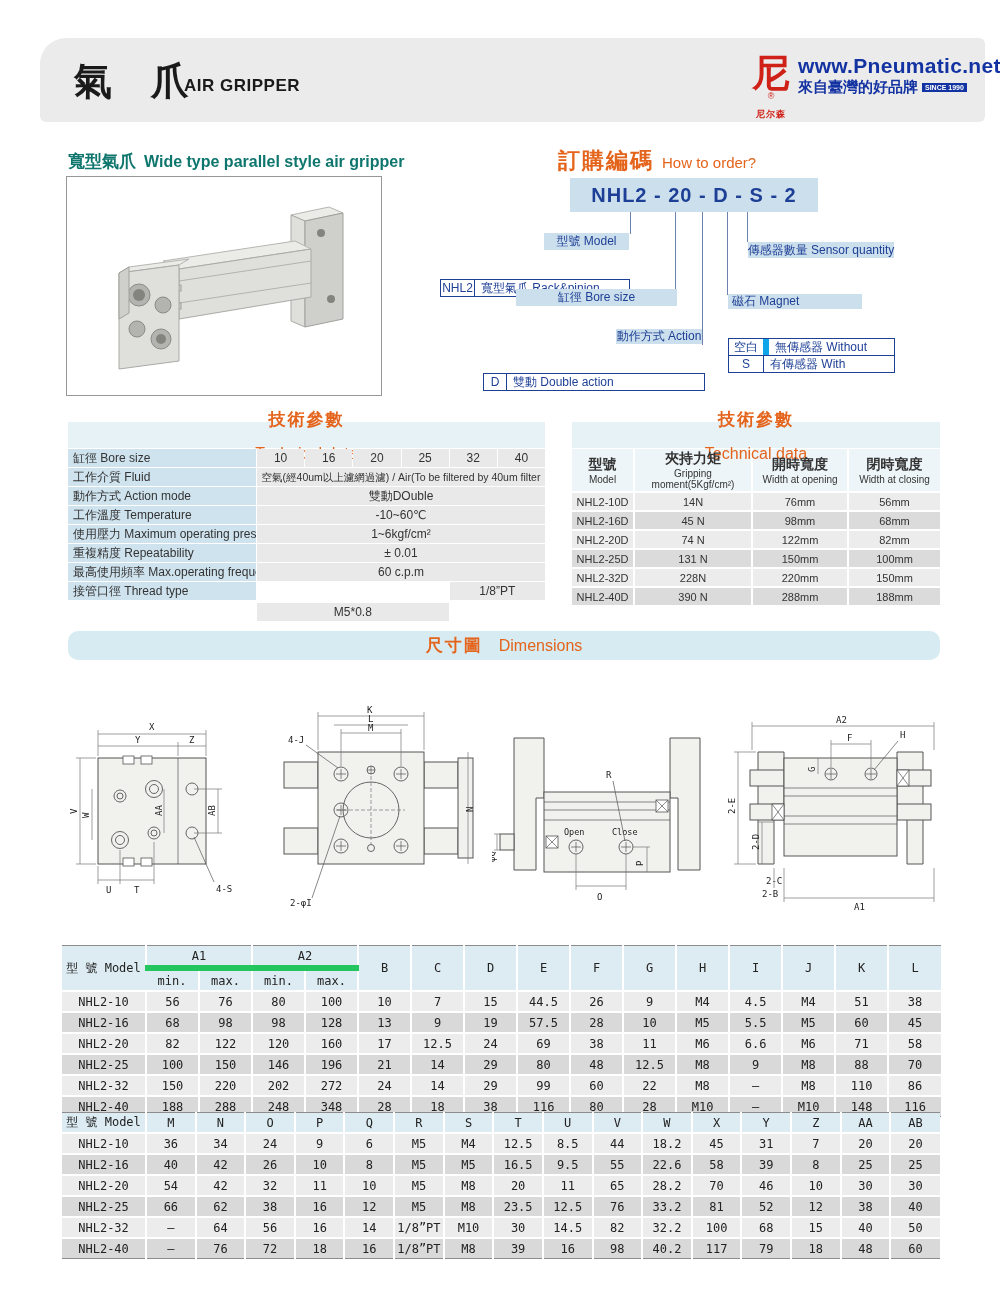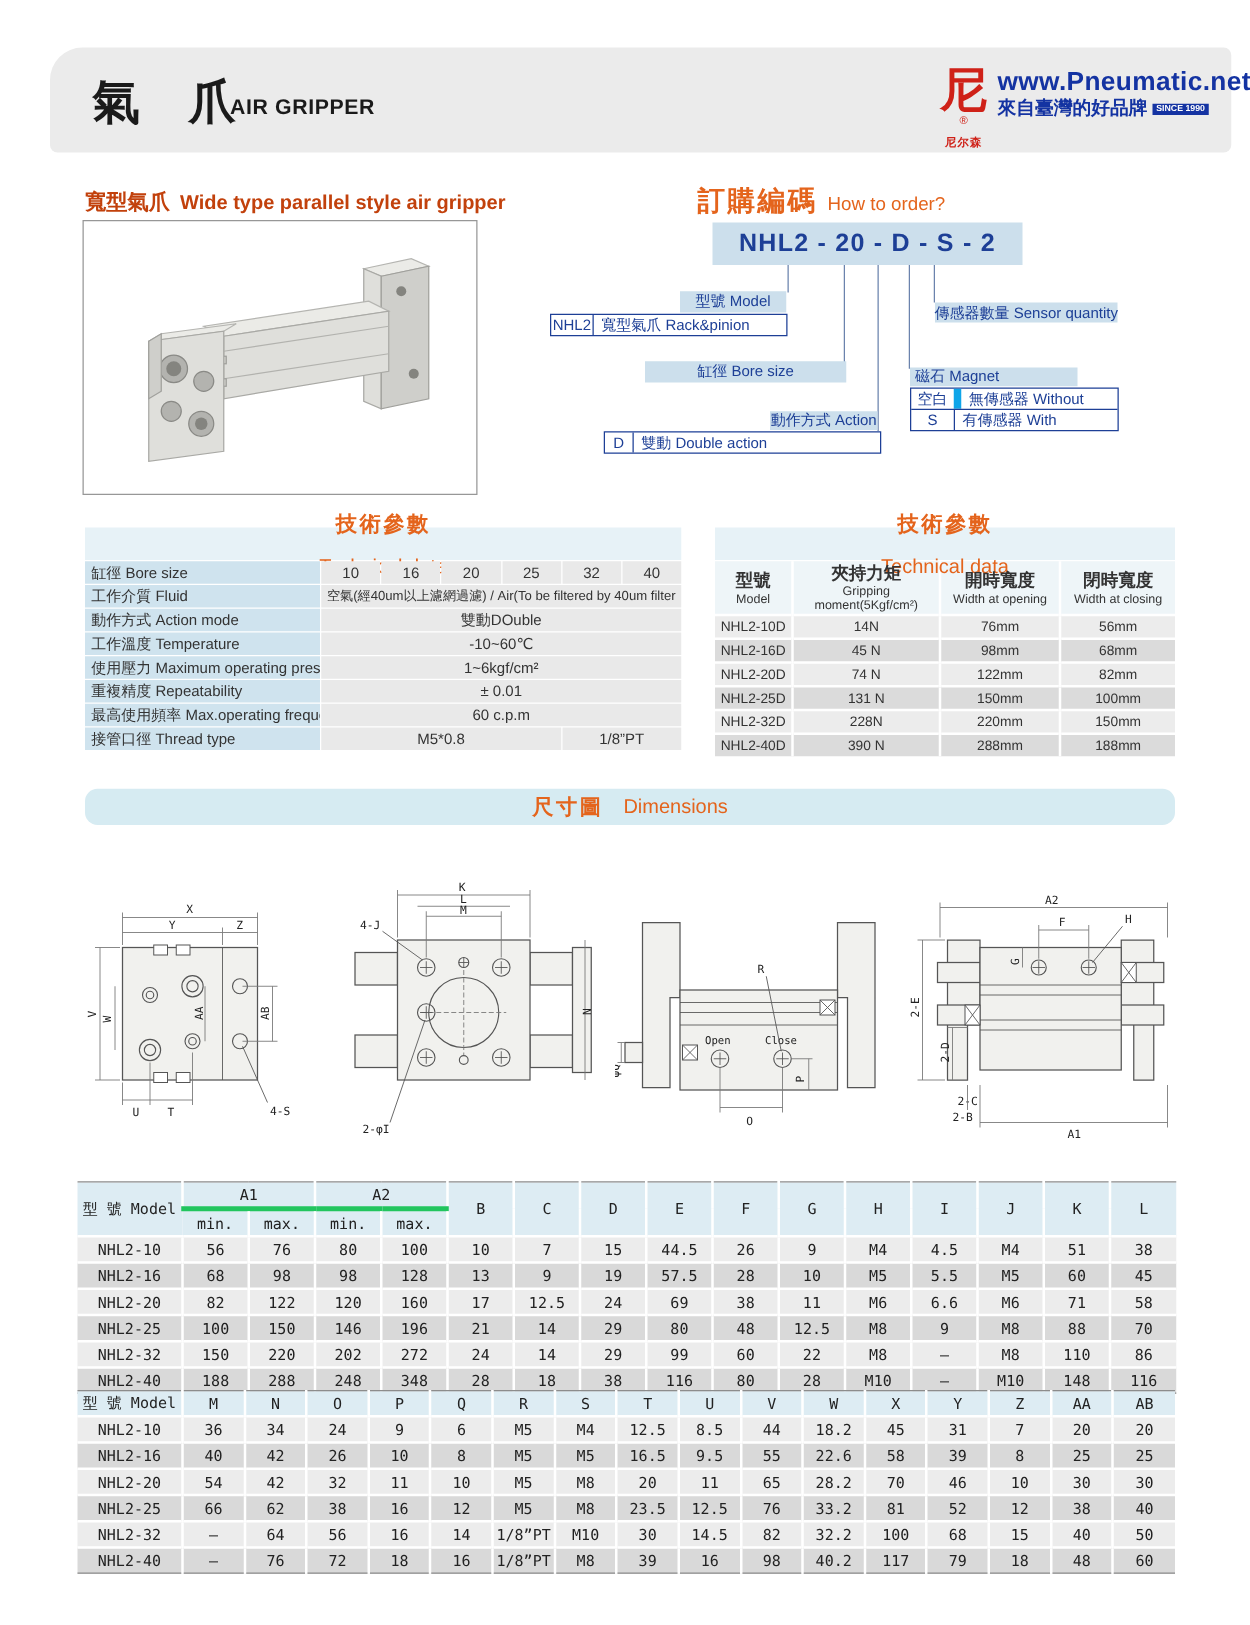--- a/index.html
+++ b/index.html
@@ -15,49 +15,49 @@
   .logo-mark{color:#cf2118;text-align:center;line-height:1;}
   .logo-mark .glyph{font-size:38px;font-weight:bold;}
   .logo-mark .reg{font-size:9px;vertical-align:top;}
   .logo-mark .sub{font-size:9px;font-weight:bold;margin-top:2px;letter-spacing:1px;}
   .logo-text{color:#1433a2;line-height:1.1;}
   .logo-site{font-size:21px;font-weight:bold;letter-spacing:.3px;}
   .logo-tag{font-size:15px;font-weight:bold;display:flex;align-items:center;gap:4px;margin-top:2px;}
   .since{background:#1433a2;color:#fff;font-size:7px;font-weight:bold;padding:1px 3px;}
 
   
-  .prod-title{left:68px;top:150px;font-weight:bold;color:#c2410c;}
+  .prod-title{left:68px;top:150px;font-weight:bold;color:#0f766e;}
   .prod-title .cn{font-size:17px;}
   .prod-title .en{font-size:16px;margin-left:8px;}
   .prod-box{left:66px;top:176px;width:314px;height:218px;background:#fff;border:1px solid #979797;}
 
   
   .orange{color:#e4641c;}
   .order-title{left:558px;top:146px;}
   .order-title .cn{font-size:22px;font-weight:bold;letter-spacing:2px;}
   .order-title .en{font-size:15px;margin-left:8px;}
   .code-box{left:570px;top:178px;width:248px;height:34px;background:#ccdfec;color:#1d3f96;font-size:20px;font-weight:bold;display:flex;align-items:center;justify-content:center;letter-spacing:1px;text-align:right;}
   .vline{width:1px;background:#6b83ad;}
   .lbl{background:#ccdfec;color:#1d3f96;font-size:12px;display:flex;align-items:center;justify-content:center;white-space:nowrap;}
-  .obox{border:1px solid #1d3f96;background:#fff;color:#1d3f96;font-size:12px;display:flex;align-items:stretch;}
+  .obox{border:1px solid #1d3f96;background:#fff;color:#1d3f96;font-size:12px;display:flex;align-items:stretch;margin-top:28px;}
   .obox .c1{border-right:1px solid #1d3f96;display:flex;align-items:center;justify-content:center;flex:0 0 auto;}
   .obox .c2{display:flex;align-items:center;padding-left:6px;flex:1;}
   .magrow{display:flex;height:16px;}
   .magrow + .magrow{border-top:1px solid #1d3f96;}
 
   
   .tl{left:68px;top:422px;width:477px;}
   .tbl-title{height:26px;background:#e7f2f7;display:flex;align-items:center;justify-content:center;gap:14px;flex-direction:column;}
   .tbl-title .cn{font-size:17px;font-weight:bold;letter-spacing:2px;}
   .tbl-title .en{font-size:16px;}
   .tl-row{display:grid;grid-template-columns:188px repeat(6,1fr);gap:1px;margin-top:1px;}
   .tl-lab{background:#cfe3ee;height:18px;line-height:18px;padding-left:5px;font-size:12px;color:#333;white-space:nowrap;overflow:hidden;}
   .tl-val{background:#e9e9e9;height:18px;line-height:18px;text-align:center;font-size:12px;color:#333;}
   .sp2-6{grid-column:2/8;}
-  .sp2-4{grid-column:2/6;}
+  .sp2-4{grid-column:2/6;margin-top:21px;}
   .sp6-8{grid-column:6/8;}
 
   
   .tr-wrap{left:572px;top:422px;width:368px;}
   table{border-collapse:collapse;}
   .trt{width:368px;table-layout:fixed;margin-top:1px;}
   .trt th{font-weight:bold;background:#eef5f8;border-left:2px solid #fff;padding:1px 0;}
   .trt th:first-child{border-left:none;}
   .trt .hcn{font-size:14px;font-weight:bold;color:#333;}
   .trt .hen{font-size:10px;font-weight:normal;color:#333;}
@@ -76,21 +76,21 @@
   .body{fill:#f1f1ee;stroke:#555;stroke-width:1;}
   .notch{fill:#fff;stroke:#555;stroke-width:.8;}
   .hole{fill:none;stroke:#555;stroke-width:.9;}
   .ln{stroke:#555;stroke-width:.7;fill:none;}
   .dim{stroke:#777;stroke-width:.7;fill:none;}
   .dsh{stroke:#777;stroke-width:.7;fill:none;stroke-dasharray:4 2;}
   .drw text{font-family:"DejaVu Sans Mono","Liberation Mono",monospace;font-size:9px;fill:#222;}
 
   
   .dimtbl{width:878px;table-layout:fixed;font-family:"DejaVu Sans Mono","Liberation Mono",monospace;font-size:12px;color:#222;border-top:1px solid #8c8c8c;border-bottom:1px solid #8c8c8c;}
-  .dimtbl th{background:#ddecf3;font-weight:normal;font-size:12px;height:19px;border-left:2px solid #fff;border-top:4px solid #22c55e;padding:0;}
+  .dimtbl th{background:#ddecf3;font-weight:normal;font-size:12px;height:19px;border-left:2px solid #fff;border-top:6px solid #22c55e;padding:0;}
   .dimtbl td{height:19px;text-align:center;border-left:2px solid #fff;border-top:2px solid #fff;padding:0;}
   .dimtbl tr>*:first-child{border-left:none;}
   .dimtbl thead tr:first-child>*{border-top:none;}
   .dimtbl tbody tr:nth-child(odd) td{background:#ececec;}
   .dimtbl tbody tr:nth-child(even) td{background:#d9d9d9;}
   .t1{left:62px;top:945px;}
   .t2{left:62px;top:1112px;}
 
   
   .m1{fill:#dfdfdb;stroke:#a9a9a5;stroke-width:1;}

